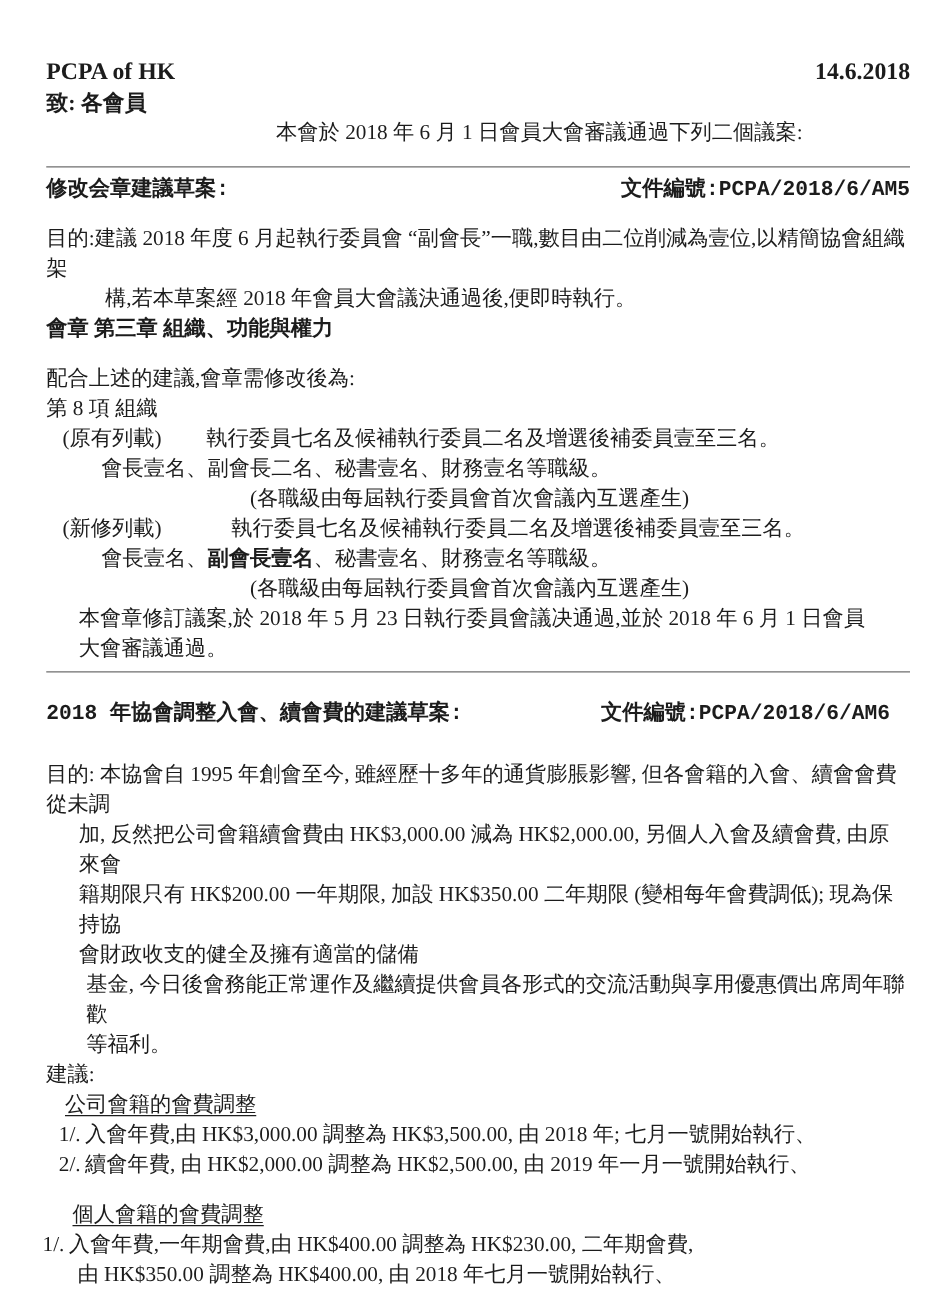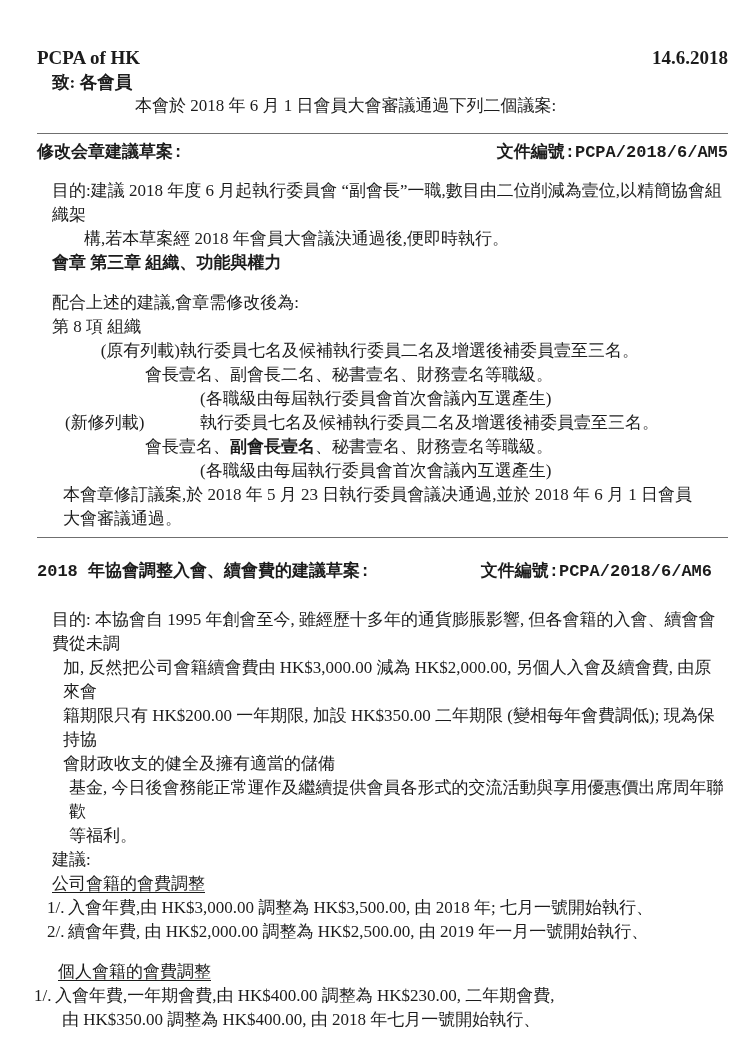--- a/index.html
+++ b/index.html
@@ -10,39 +10,39 @@
     background:#ffffff;
     color:#1c1c1c;
     font-family:"Liberation Serif","DejaVu Serif",serif;
     font-size:17px;
     line-height:24px;
     box-sizing:border-box;
     padding:46px 16px 0 37px;
     overflow:hidden;
   }
   .b { font-weight:bold; }
-  .line { min-height:24px;margin-left:15px; }
+  .line { min-height:24px; }
   .hdr-row { display:flex; justify-content:space-between; font-size:19px; font-weight:bold; line-height:24px; }
   .to-line { font-weight:bold; font-size:17.5px; }
-  .intro { margin-left:98px; }
+  .intro { margin-left:98px;text-align:center; }
   .rule { border:0; border-top:1.3px solid #6f6f6f; margin:0; }
   .rule1 { margin-top:15px; }
   .rule2 { margin-top:6px; }
   .sec-head { display:flex; justify-content:space-between; font-weight:bold; margin-top:7px;font-family:Liberation Mono, monospace; }
   .sec-head2 { margin-top:22px;justify-content:space-between; }
   .sec-head2 .doc-no { margin-right:16px; }
   .p1l1 { margin-top:14px; }
   .ind47 { margin-left:47px; }
   .amend-intro { margin-top:16px; }
   .ind8  { margin-left:8px; }
   .listing-row { display:flex; }
   .listing-row .lbl { margin-left:13px; flex:0 0 auto; }
-  .listing-row.orig .lbl { width:115px;text-align:right; }
+  .listing-row.orig .lbl { width:115px; }
   .listing-row.rev  .lbl { width:135px; }
-  .ind108 { margin-left:108px; }
+  .ind108 { margin-left:44px; }
   .ind163 { margin-left:163px; }
   .ind26 { margin-left:26px; }
   .p2l1 { margin-top:24px; }
   .ind32 { margin-left:32px; }
   .fee-head { text-decoration:underline; text-underline-offset:3px; }
   .corp-head { margin-left:15px; }
   .indiv-head { margin-left:21px; margin-top:16px; }
   .fee-item { display:flex; }
   .fee-item .num { flex:0 0 21px; }
   .corp-item { margin-left:10px; }

